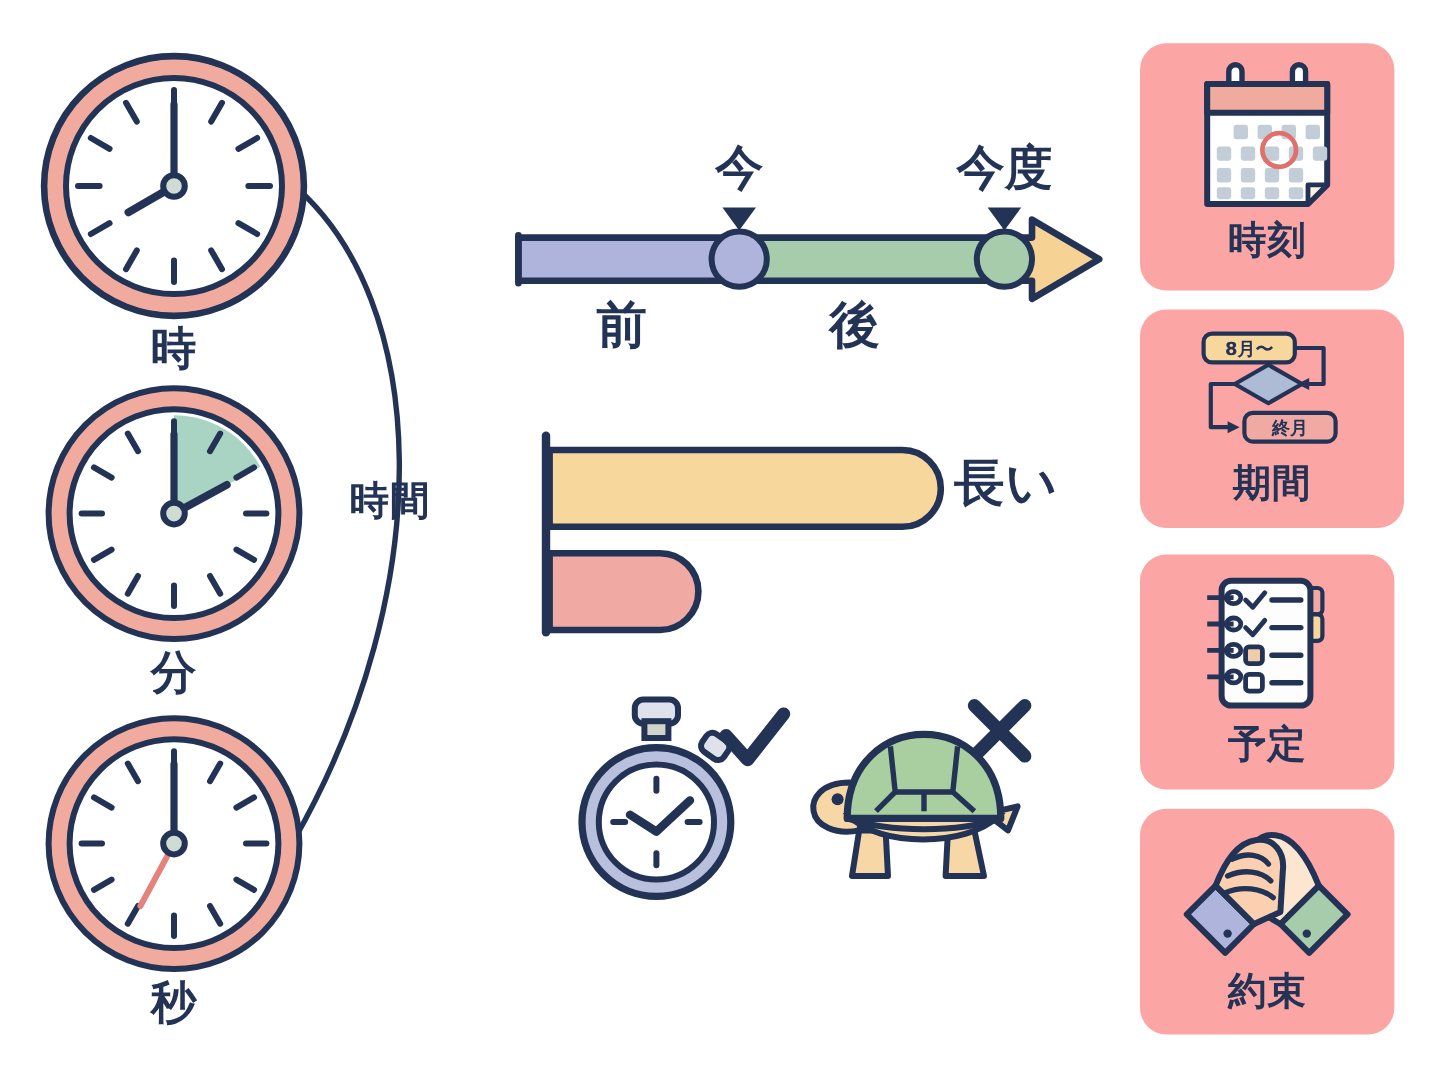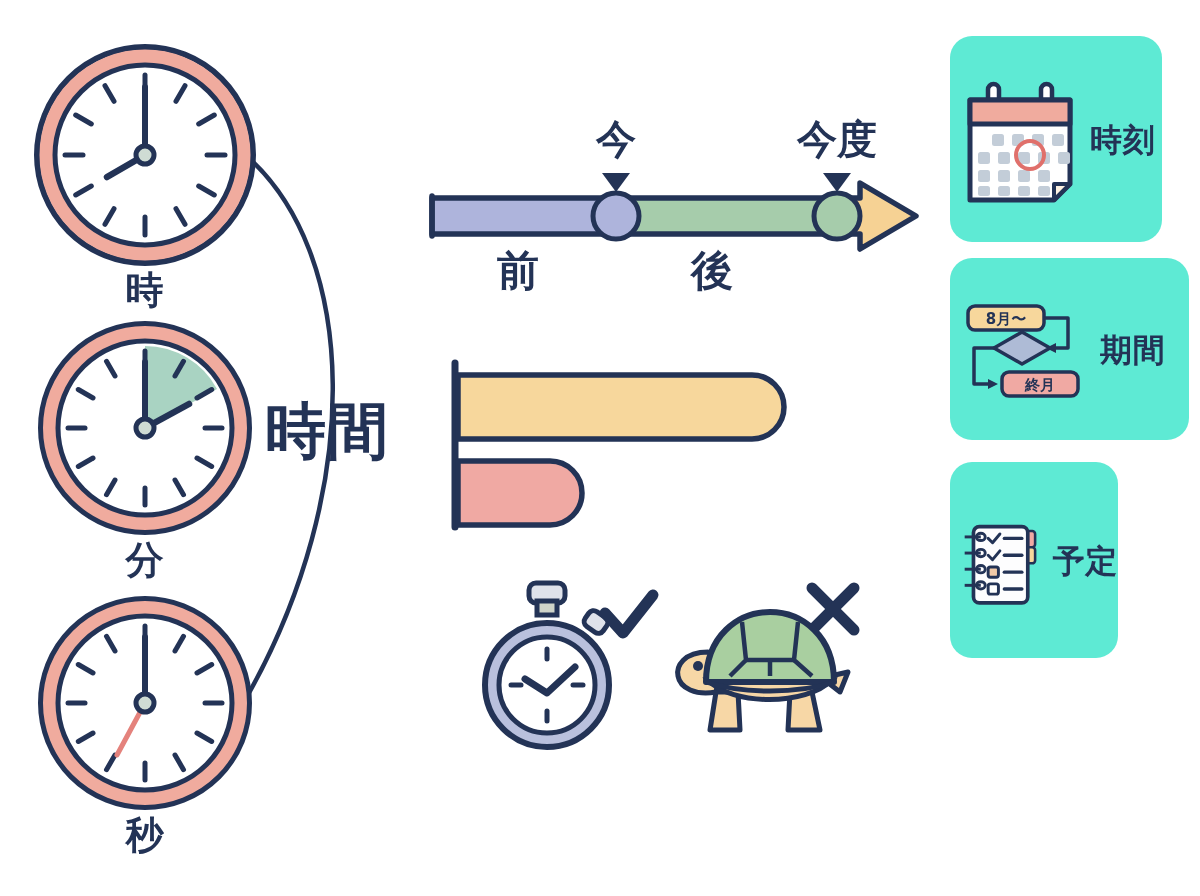--- a/index.html
+++ b/index.html
@@ -26,35 +26,35 @@
     color: #233356;
     font-weight: 700;
     font-family: "DejaVu Sans", "Liberation Sans", sans-serif;
     letter-spacing: 0.02em;
     white-space: nowrap;
     text-align: center;
   }
 
   
   .clock-label { font-size: 38px; line-height: 1; }
-  .big-brace-label { font-size: 61px; line-height: 1; }
+  .big-brace-label { font-size: 33px; line-height: 1; }
 
   
   .bar-label { font-size: 42px; line-height: 1; }
 
   
   .fs-label { font-size: 42px; line-height: 1; }
 
   
   .card {
     position: absolute;
-    background: #5eead4;
+    background: #fca5a5;
     border-radius: 22px;
     display: flex;
-    flex-direction: row;
+    flex-direction: column;
     align-items: center;
     justify-content: flex-start;
   }
   .card-icon {
     margin-top: 14px;
   }
   .card-label {
     font-size: 32px;
     line-height: 1;
     margin-top: 2px;
@@ -178,20 +178,21 @@
   </svg>
 
   <svg class="abs" style="left:430px; top:355px;" width="500" height="180" viewBox="0 0 500 180">
 
     <line x1="25" y1="8" x2="25" y2="172" stroke="#233356" stroke-width="7" stroke-linecap="round"></line>
 
     <path d="M 28 20 L 322 20 A 32 32 0 0 1 322 84 L 28 84 Z" fill="#f7d79c" stroke="#233356" stroke-width="5.5" stroke-linejoin="round"></path>
 
     <path d="M 28 106 L 120 106 A 32 32 0 0 1 120 170 L 28 170 Z" fill="#f0a9a3" stroke="#233356" stroke-width="5.5" stroke-linejoin="round"></path>
   </svg>
+  <div class="abs jp-label bar-label" style="left:795px; top:382px; width:120px; text-align:left;">長い</div>
 
   <svg class="abs" style="left:465px; top:575px;" width="200" height="180" viewBox="0 0 200 180">
 
     <rect x="64" y="8" width="36" height="20" rx="7" fill="#dfe2ea" stroke="#233356" stroke-width="5"></rect>
     <rect x="72" y="26" width="20" height="14" fill="#cfd4c9" stroke="#233356" stroke-width="5"></rect>
 
     <rect x="120" y="38" width="22" height="18" rx="6" fill="#dfe2ea" stroke="#233356" stroke-width="5" transform="rotate(35 131 47)"></rect>
 
     <circle cx="82" cy="110" r="62" fill="#b9c0dd" stroke="#233356" stroke-width="6"></circle>
     <circle cx="82" cy="110" r="48" fill="#ffffff" stroke="#233356" stroke-width="5"></circle>
@@ -263,41 +264,41 @@
         <rect x="48" y="106" width="12" height="10" rx="2.5"></rect>
         <rect x="68" y="106" width="12" height="10" rx="2.5"></rect>
         <rect x="88" y="106" width="12" height="10" rx="2.5"></rect>
       </g>
 
       <circle cx="80" cy="75" r="14" fill="none" stroke="#e0706b" stroke-width="4"></circle>
     </svg>
     <div class="jp-label card-label">時刻</div>
   </div>
 
-  <div class="card" style="left:950px; top:258px; width:239px; height:182px;">
+  <div class="card" style="left:950px; top:258px; width:220px; height:182px;">
     <svg class="card-icon" width="150" height="112" viewBox="0 0 150 112">
 
       <rect x="18" y="6" width="76" height="24" rx="7" fill="#f7d79c" stroke="#233356" stroke-width="3.5"></rect>
       <text x="56" y="24" text-anchor="middle" fill="#233356" style="font-size:15px;font-weight:700;font-family:'DejaVu Sans','Liberation Sans',sans-serif">8月〜</text>
 
       <path d="M 94 18 L 118 18 L 118 48 L 100 48" fill="none" stroke="#233356" stroke-width="3.5" stroke-linejoin="round"></path>
       <path d="M 106 43 L 96 48 L 106 53 Z" fill="#233356"></path>
 
       <path d="M 72 32 L 100 48 L 72 64 L 44 48 Z" fill="#aebbd6" stroke="#233356" stroke-width="3.5" stroke-linejoin="round"></path>
 
       <path d="M 44 48 L 24 48 L 24 84 L 44 84" fill="none" stroke="#233356" stroke-width="3.5" stroke-linejoin="round"></path>
       <path d="M 38 79 L 48 84 L 38 89 Z" fill="#233356"></path>
 
       <rect x="52" y="72" width="76" height="24" rx="7" fill="#f0a9a3" stroke="#233356" stroke-width="3.5"></rect>
       <text x="90" y="90" text-anchor="middle" fill="#233356" style="font-size:15px;font-weight:700;font-family:'DejaVu Sans','Liberation Sans',sans-serif">終月</text>
     </svg>
     <div class="jp-label card-label">期間</div>
   </div>
 
-  <div class="card" style="left:950px; top:462px; width:168px; height:196px;">
+  <div class="card" style="left:950px; top:462px; width:212px; height:196px;">
     <svg class="card-icon" width="140" height="126" viewBox="0 0 140 126">
 
       <rect x="100" y="14" width="16" height="22" rx="4" fill="#f0a9a3" stroke="#233356" stroke-width="3.5"></rect>
       <rect x="100" y="36" width="16" height="22" rx="4" fill="#f7d79c" stroke="#233356" stroke-width="3.5"></rect>
 
       <rect x="32" y="8" width="74" height="104" rx="8" fill="#fdfdfe" stroke="#233356" stroke-width="5"></rect>
 
       <g fill="none" stroke="#233356" stroke-width="4">
         <path d="M 20 22 L 42 22"></path>
           <ellipse cx="42" cy="22" rx="6" ry="5"></ellipse>
@@ -317,14 +318,35 @@
 
       <rect x="52" y="63" width="14" height="14" rx="3" fill="#f2cba8" stroke="#233356" stroke-width="4"></rect>
       <line x1="74" y1="70" x2="98" y2="70" stroke="#233356" stroke-width="4.5" stroke-linecap="round"></line>
 
       <rect x="52" y="86" width="14" height="14" rx="3" fill="#ffffff" stroke="#233356" stroke-width="4"></rect>
       <line x1="74" y1="93" x2="98" y2="93" stroke="#233356" stroke-width="4.5" stroke-linecap="round"></line>
     </svg>
     <div class="jp-label card-label">予定</div>
   </div>
 
+  <div class="card" style="left:950px; top:674px; width:212px; height:188px;">
+    <svg class="card-icon" width="146" height="120" viewBox="0 0 146 120">
+
+      <path d="M 6 74 L 30 50 L 62 82 L 38 106 Z" fill="#aeb4dc" stroke="#233356" stroke-width="5" stroke-linejoin="round"></path>
+      <circle cx="40" cy="90" r="3.5" fill="#233356"></circle>
+
+      <path d="M 140 74 L 116 50 L 84 82 L 108 106 Z" fill="#a6ccab" stroke="#233356" stroke-width="5" stroke-linejoin="round"></path>
+      <circle cx="106" cy="90" r="3.5" fill="#233356"></circle>
+
+      <path d="M 116 50 C 108 30, 96 10, 80 8 C 66 6, 56 18, 58 34 L 60 68 L 84 82 Z" fill="#fde6cf" stroke="#233356" stroke-width="5" stroke-linejoin="round"></path>
+
+      <path d="M 30 50 C 38 30, 48 14, 64 12 C 78 10, 88 22, 86 38 L 84 72 L 62 82 Z" fill="#fad0b0" stroke="#233356" stroke-width="5" stroke-linejoin="round"></path>
+
+      <g fill="none" stroke="#233356" stroke-width="4.5" stroke-linecap="round">
+        <path d="M 44 28 C 56 22, 68 24, 74 32"></path>
+        <path d="M 40 42 C 54 36, 68 38, 76 46"></path>
+        <path d="M 38 56 C 52 50, 68 52, 78 60"></path>
+      </g>
+    </svg>
+    <div class="jp-label card-label">約束</div>
+  </div>
 
 </div>
 
 </body></html>

